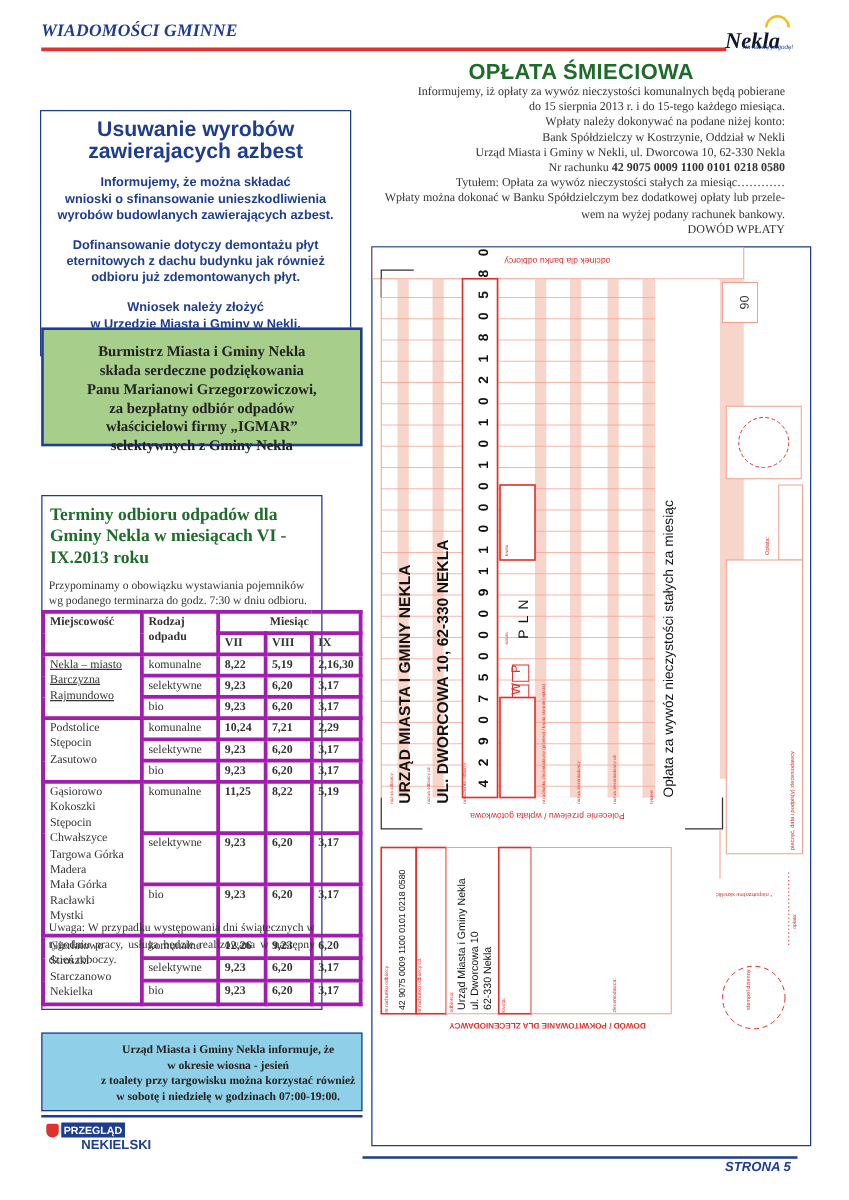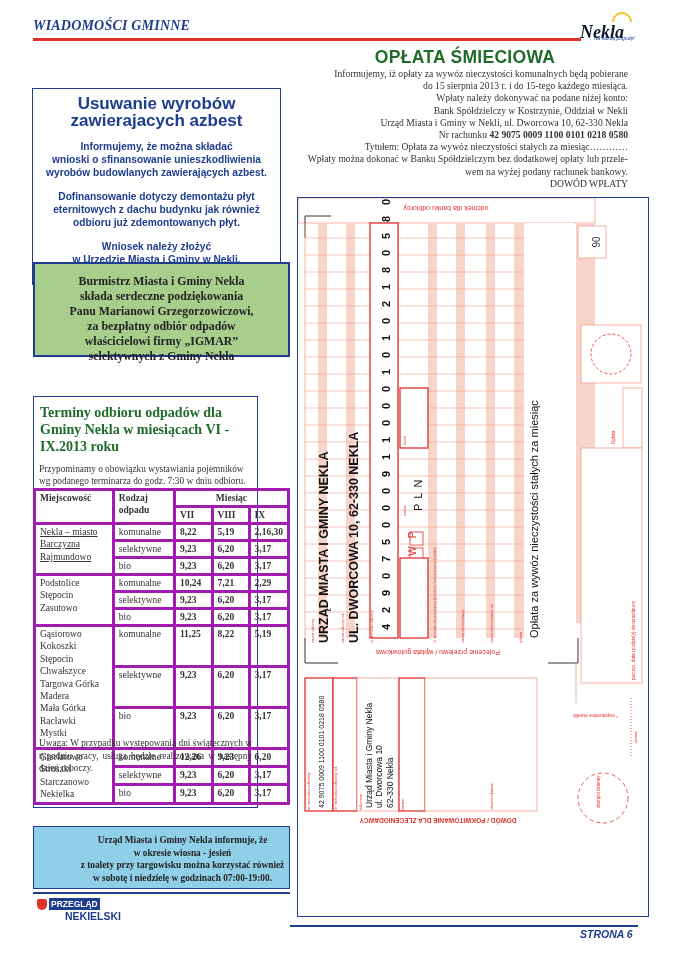--- a/index.html
+++ b/index.html
@@ -375,13 +375,13 @@
     </g>
   </svg>
 </div>
 
 <div class="pn">
   <span class="shield"></span>
   <span class="pz">PRZEGLĄD</span>
   <span class="nk">NEKIELSKI</span>
 </div>
 <div class="foot-line"></div>
-<div class="strona">STRONA 6</div>
+<div class="strona">STRONA 5</div>
 
 </body></html>

